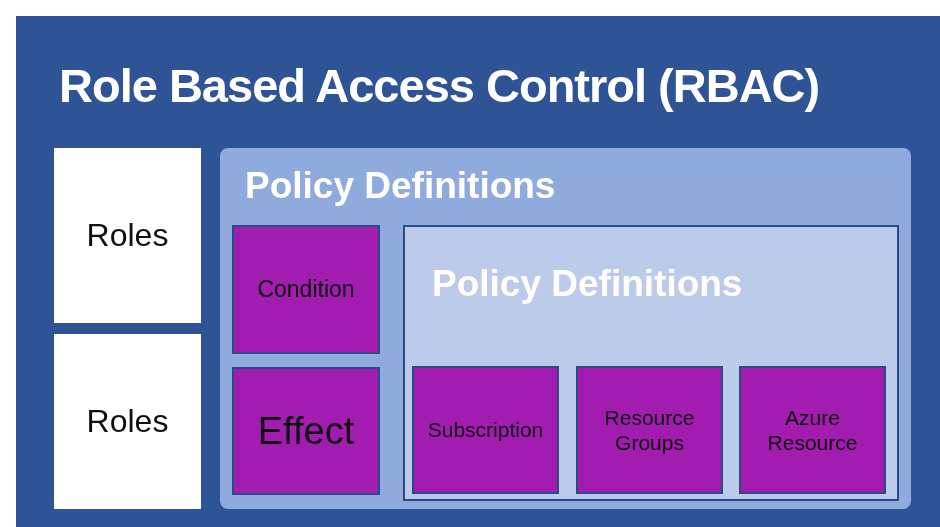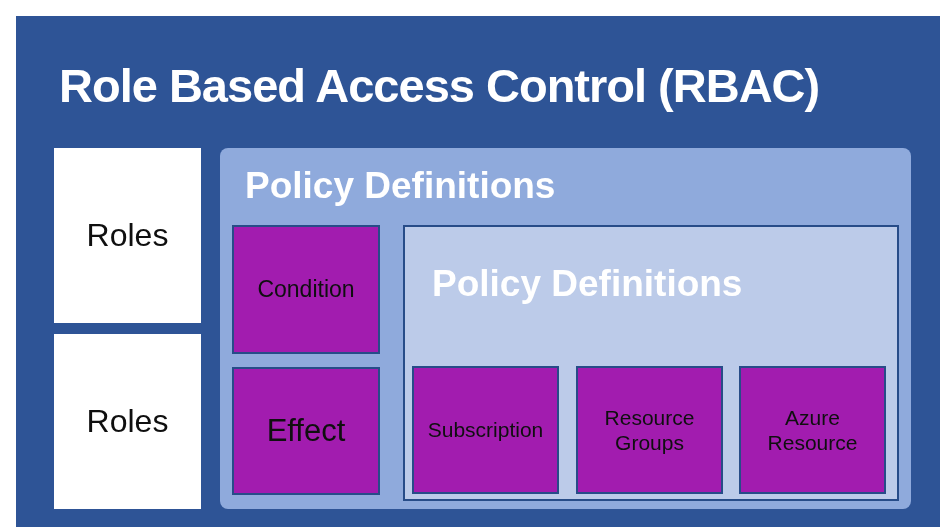--- a/index.html
+++ b/index.html
@@ -79,21 +79,21 @@
     width: 148px;
     height: 129px;
     font-size: 23px;
   }
 
   .effect-box {
     left: 12px;
     top: 219px;
     width: 148px;
     height: 128px;
-    font-size: 31px;
+    font-size: 38px;
   }
 
   .inner-panel {
     position: absolute;
     left: 183px;
     top: 77px;
     width: 496px;
     height: 276px;
     background: #BCCBE9;
     border: 2px solid #274C88;

